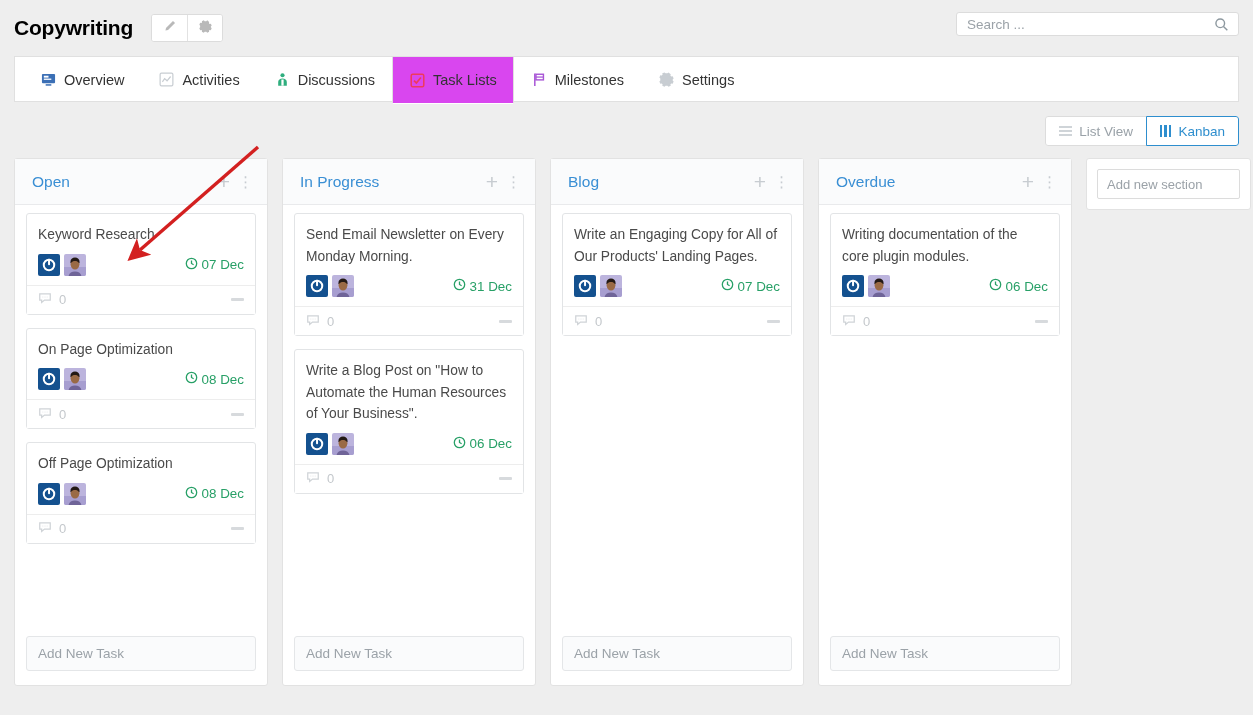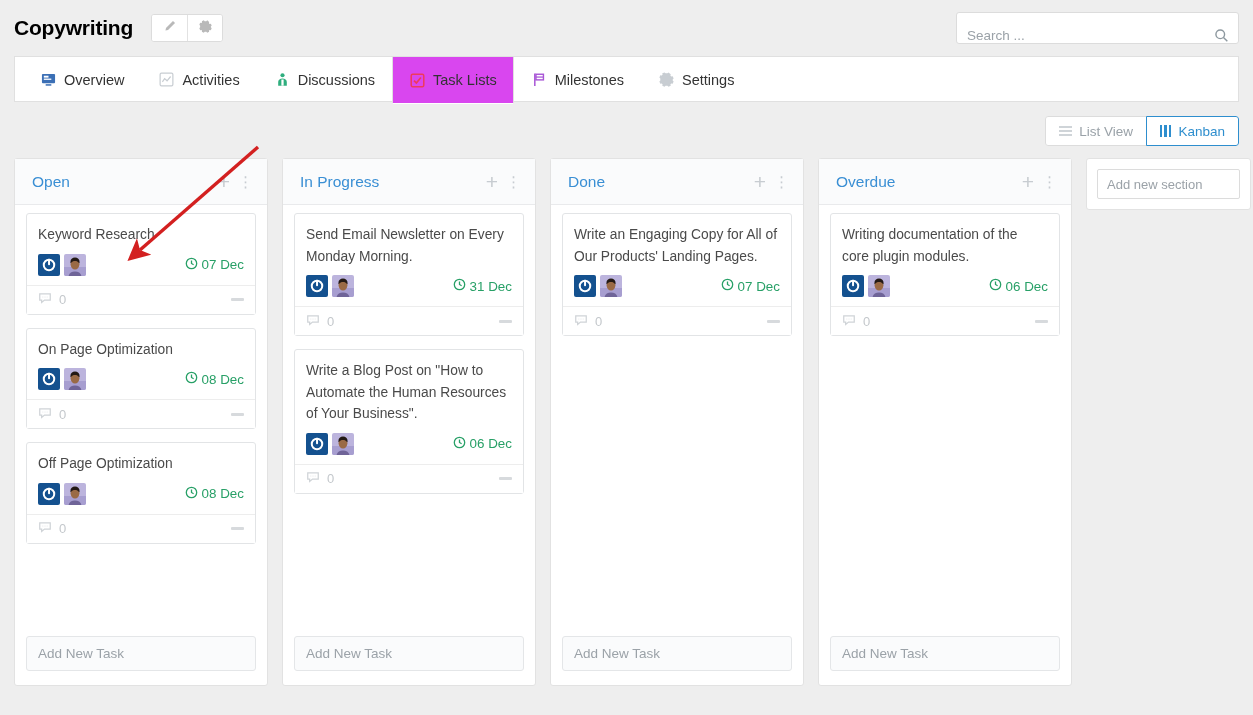--- a/index.html
+++ b/index.html
@@ -41,25 +41,25 @@
     display: flex; align-items: center; justify-content: center;
     background: #fff;
     cursor: pointer;
   }
   .title-actions .tbtn + .tbtn { border-left: 1px solid #e2e2e2; }
   .title-actions svg { fill: #b9b9b9; }
 
   .search-wrap {
     position: absolute;
     right: 14px; top: 12px;
-    width: 283px; height: 32px;
+    width: 283px; height: 24px;
     background: #fff;
     border: 1px solid #dcdcdc;
     border-radius: 3px;
-    display: flex; align-items: flex-end;
+    display: flex; align-items: center;
   }
   .search-wrap input {
     flex: 1;
     border: none; outline: none;
     background: transparent;
     font-family: "Liberation Sans", sans-serif;
     font-size: 13.5px;
     color: #555;
     padding: 0 10px;
   }
@@ -637,21 +637,21 @@
               <span>0</span>
             </div>
             <div class="collapse-dash"></div>
           </div>
         </div>
       </div>
       <div class="col-foot"><input class="addtask" type="text" placeholder="Add New Task" style=""></div>
     </div>
     <div class="column">
       <div class="col-head">
-        <div class="col-title">Done</div>
+        <div class="col-title">Blog</div>
         <div class="plus">+</div>
         <div class="dots">⋮</div>
       </div>
       <div class="col-body">
         <div class="card">
           <div class="card-main">
             <div class="card-title">Write an Engaging Copy for All of Our Products' Landing Pages.</div>
             <div class="card-meta">
               <div class="avatars">
                 <span class="av av-g">

